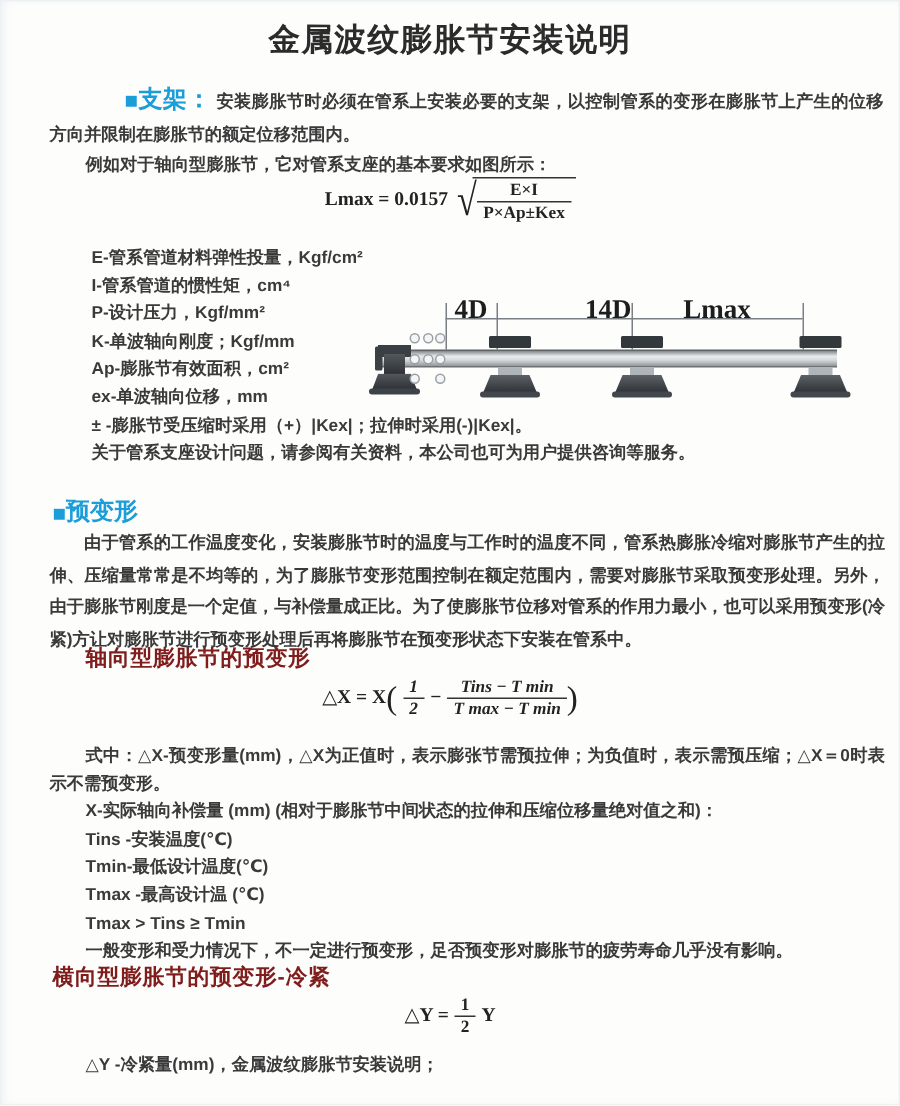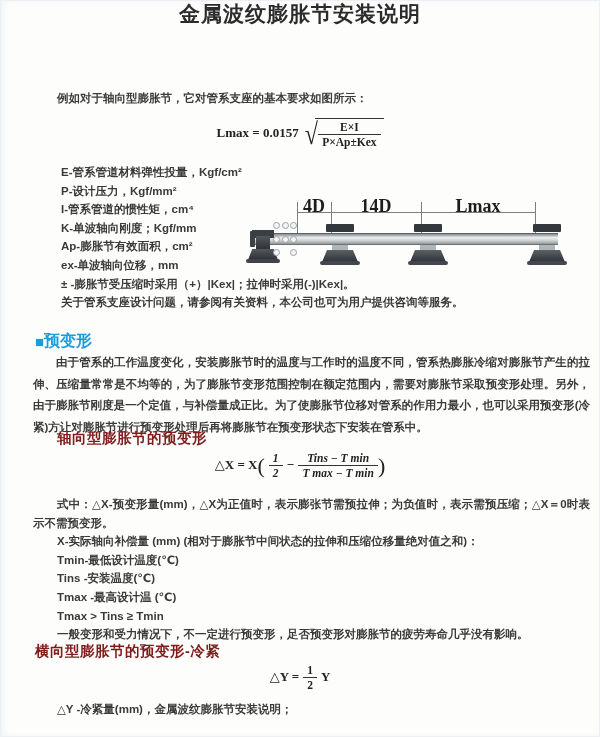--- a/index.html
+++ b/index.html
@@ -5,30 +5,30 @@
   * { margin:0; padding:0; box-sizing:border-box; }
   html,body { background:#ffffff; }
   .page {
     position:relative; width:600px; height:737px;
     background:#fdfdfc; overflow:hidden;
     font-family:"Liberation Sans","DejaVu Sans",sans-serif;
     color:#3a3a3a;
     box-shadow:inset 0 0 0 1px #eef1f3, inset 3px 0 6px rgba(180,200,215,.18);
   }
   .title {
-    position:absolute; top:0; left:0; right:0;
+    position:absolute; top:12px; left:0; right:0;
     text-align:center; font-size:21px; font-weight:bold; color:#2b2b2b;
     letter-spacing:1px;
   }
   .h1 { font-size:16px; font-weight:bold; color:#1b9dd9; }
   .marker { display:inline-block; font-size:15px; line-height:1; vertical-align:-1px; color:#1b9dd9; }
   .body-text { font-size:11.5px; font-weight:600; line-height:22px; color:#3a3a3a; }
   .para1 { position:absolute; top:56px; left:33px; right:11px; text-align:justify; }
   .para1 .lead-indent { display:inline-block; width:50px; }
-  .example-line { position:absolute; top:91px; left:33px; right:11px; font-size:11.5px; font-weight:600; }
+  .example-line { position:absolute; top:102px; left:33px; right:11px; font-size:11.5px; font-weight:600; }
   .example-line .ind, .ind2 { display:inline-block; width:24px; }
 
   
   .formula { position:absolute; left:0; right:0; text-align:center;
     font-family:"Liberation Serif","DejaVu Serif",serif; font-weight:bold; color:#222; }
   .f1 { top:118px; font-size:13px; }
   .frac { display:inline-flex; flex-direction:column; vertical-align:middle;
     text-align:center; font-size:11.5px; line-height:1.25; }
   .frac .num { border-bottom:1.2px solid #333; padding:0 4px; }
   .frac .den { padding:0 4px; }
@@ -86,44 +86,45 @@
   .lateral-h { top:642px; left:35px; }
   .last-note { position:absolute; top:702px; left:57px; font-size:11.5px; font-weight:600; }
 </style>
 </head>
 <body>
 
 <div class="page">
 
   <div class="title">金属波纹膨胀节安装说明</div>
 
+  <p class="para1 body-text"><span class="lead-indent"></span><span class="marker">■</span><span class="h1">支架：</span> <span>安装膨胀节时必须在管系上安装必要的支架，以控制管系的变形在膨胀节上产生的位移方向并限制在膨胀节的额定位移范围内。</span></p>
 
   <p class="example-line"><span class="ind"></span><span>例如对于轴向型膨胀节，它对管系支座的基本要求如图所示：</span></p>
 
   <div class="formula f1">
     <span>Lmax = 0.0157</span><span class="fgap"></span><span class="sqrt">√</span><span class="radicand"><span class="frac">
           <span class="num">E×I</span>
           <span class="den">P×Ap±Kex</span>
         </span></span>
   </div>
 
   <div class="deflist">
     <div class="defitem indented">E-管系管道材料弹性投量，Kgf/cm²</div>
+    <div class="defitem indented">I-管系管道的惯性矩，cm⁴</div>
     <div class="defitem indented">P-设计压力，Kgf/mm²</div>
-    <div class="defitem indented">I-管系管道的惯性矩，cm⁴</div>
     <div class="defitem indented">K-单波轴向刚度；Kgf/mm</div>
     <div class="defitem indented">Ap-膨胀节有效面积，cm²</div>
     <div class="defitem indented">ex-单波轴向位移，mm</div>
     <div class="defitem indented">± -膨胀节受压缩时采用（+）|Kex|；拉伸时采用(-)|Kex|。</div>
     <div class="defitem indented">关于管系支座设计问题，请参阅有关资料，本公司也可为用户提供咨询等服务。</div>
   </div>
 
   <div class="diagram">
     <div class="dim-label" style="left:47px; width:34px;">4D</div>
-    <div class="dim-label" style="left:81px; width:90px;">14D</div>
+    <div class="dim-label" style="left:81px; width:90px;text-align:right;">14D</div>
     <div class="dim-label" style="left:171px; width:114px;">Lmax</div>
     <div class="dim-line"></div>
     <div class="dim-tick" style="left:47px;"></div>
     <div class="dim-tick" style="left:81px;"></div>
     <div class="dim-tick" style="left:171px;"></div>
     <div class="dim-tick" style="left:285px;"></div>
 
     <div class="pipe"></div>
     <div class="pipe-endcap"></div>
 
@@ -177,22 +178,22 @@
         <span class="den">2</span>
       </span><span class="fgap"></span><span class="it">−</span><span class="fgap"></span><span class="frac">
         <span class="num">Tins − T min</span>
         <span class="den">T max − T min</span>
       </span><span class="paren">)</span>
   </div>
 
   <div class="axial-lines">
     <p class="axline">式中：△X-预变形量(mm)，△X为正值时，表示膨张节需预拉伸；为负值时，表示需预压缩；△X＝0时表示不需预变形。</p>
     <p class="axline">X-实际轴向补偿量 (mm) (相对于膨胀节中间状态的拉伸和压缩位移量绝对值之和)：</p>
+    <p class="axline">Tins -安装温度(℃)</p>
     <p class="axline">Tmin-最低设计温度(℃)</p>
-    <p class="axline">Tins -安装温度(℃)</p>
     <p class="axline">Tmax -最高设计温 (℃)</p>
     <p class="axline">Tmax &gt; Tins ≥ Tmin</p>
     <p class="axline">一般变形和受力情况下，不一定进行预变形，足否预变形对膨胀节的疲劳寿命几乎没有影响。</p>
   </div>
 
   <div class="h2 lateral-h">横向型膨胀节的预变形-冷紧</div>
 
   <div class="formula f3">
     <span>△Y =</span><span class="fgap"></span><span class="frac">
         <span class="num">1</span>

